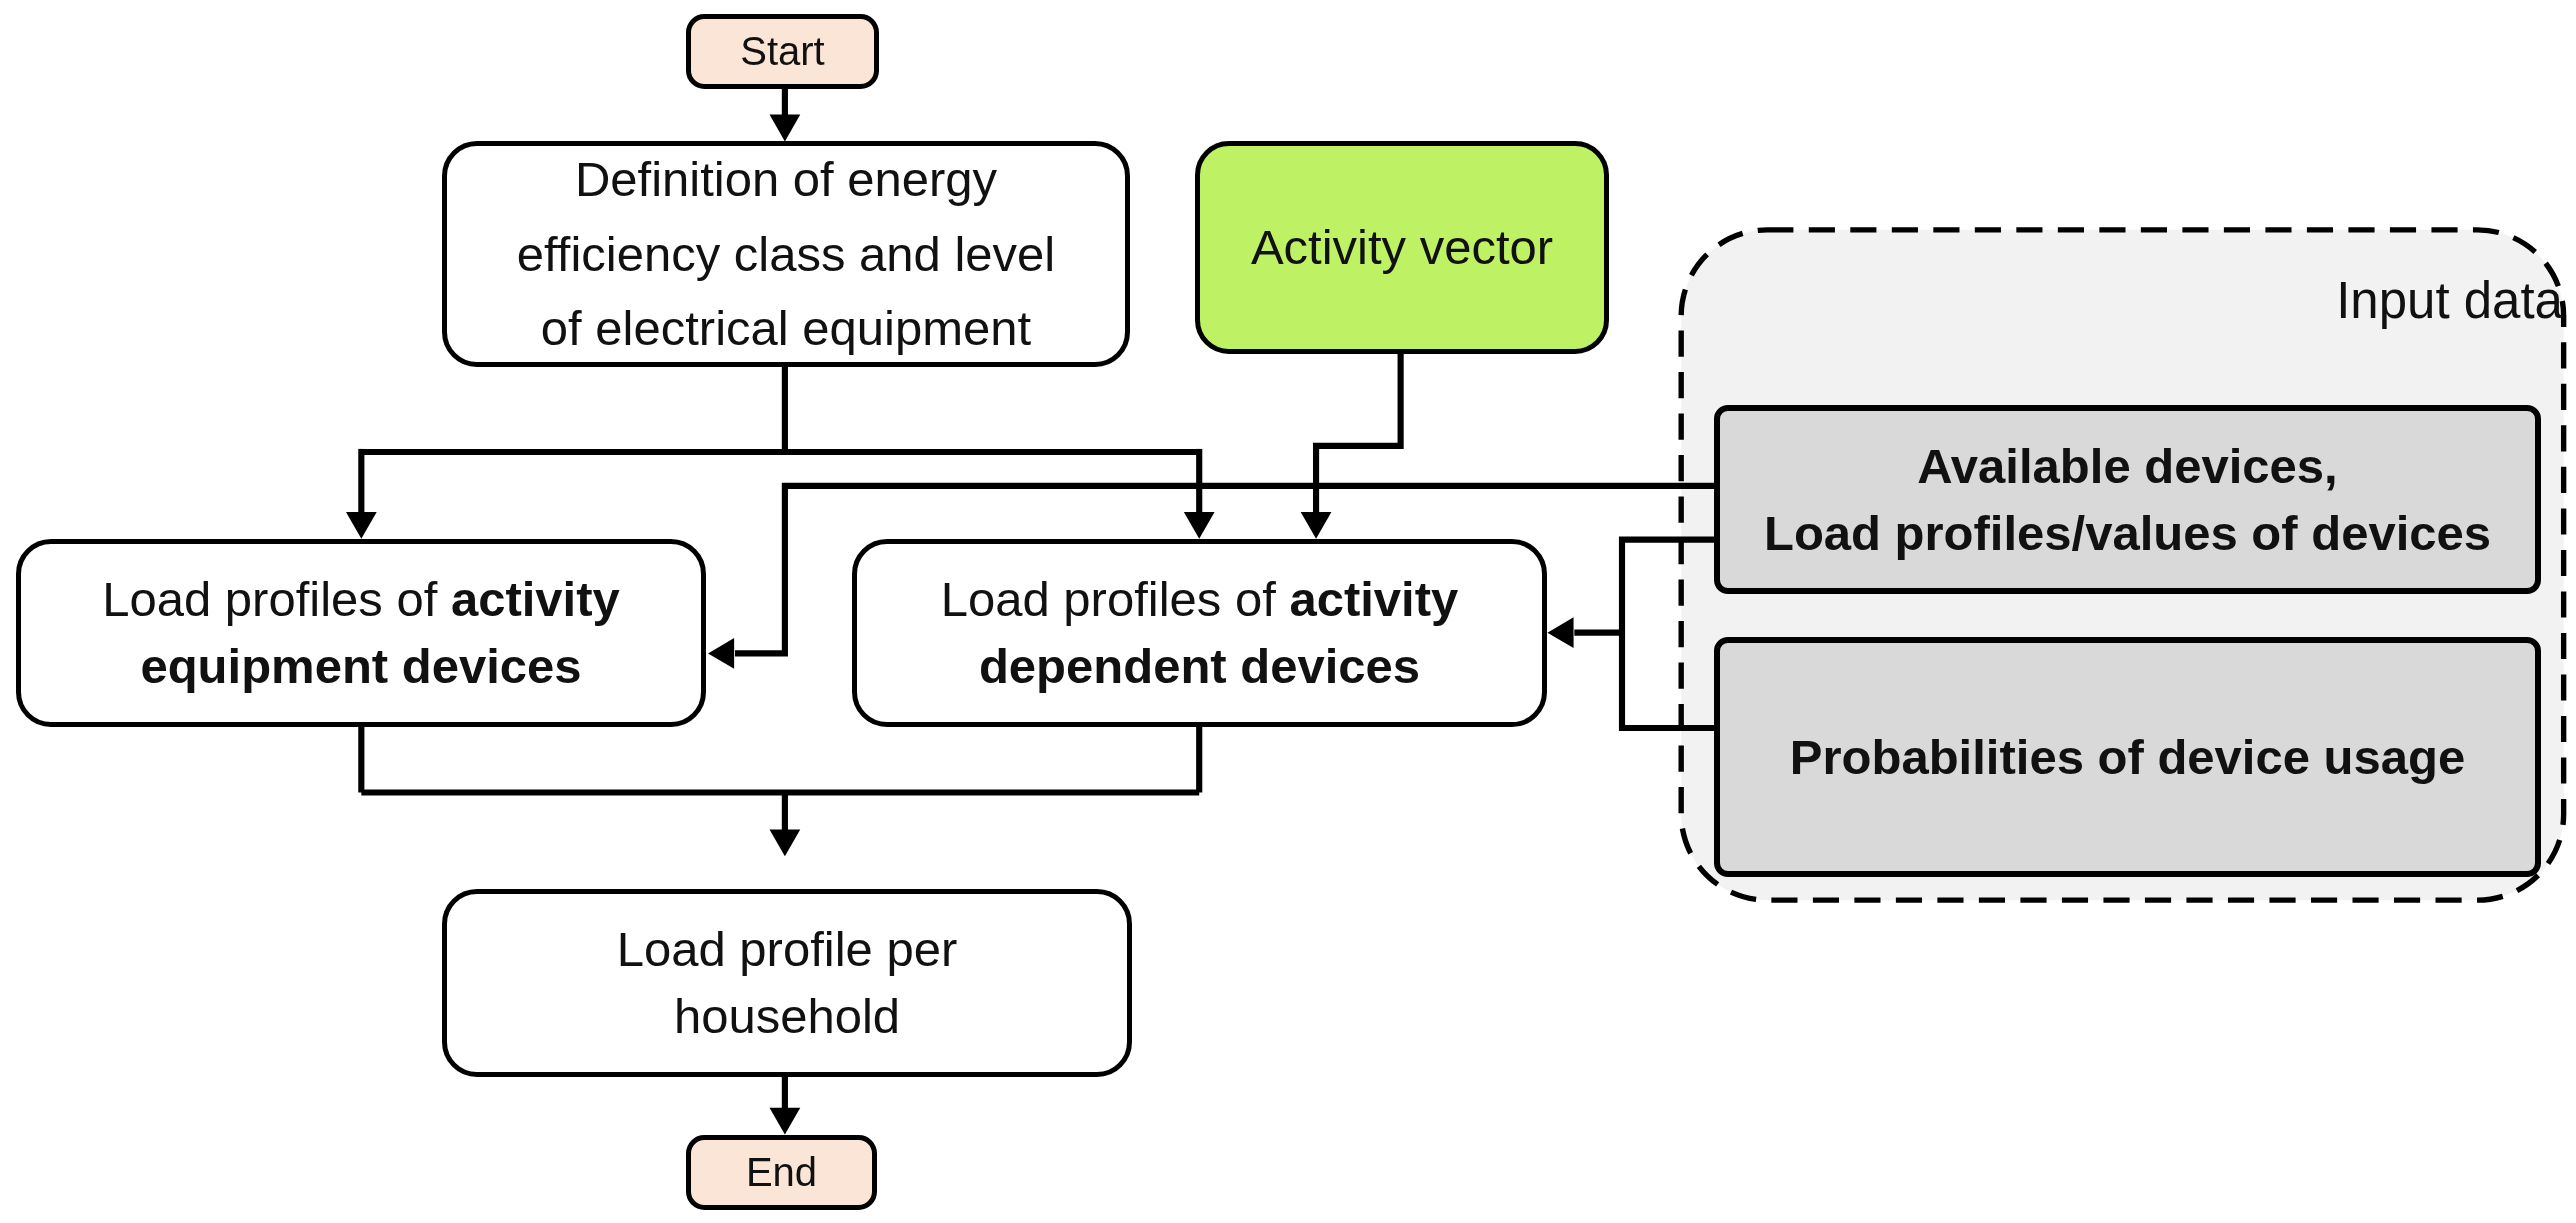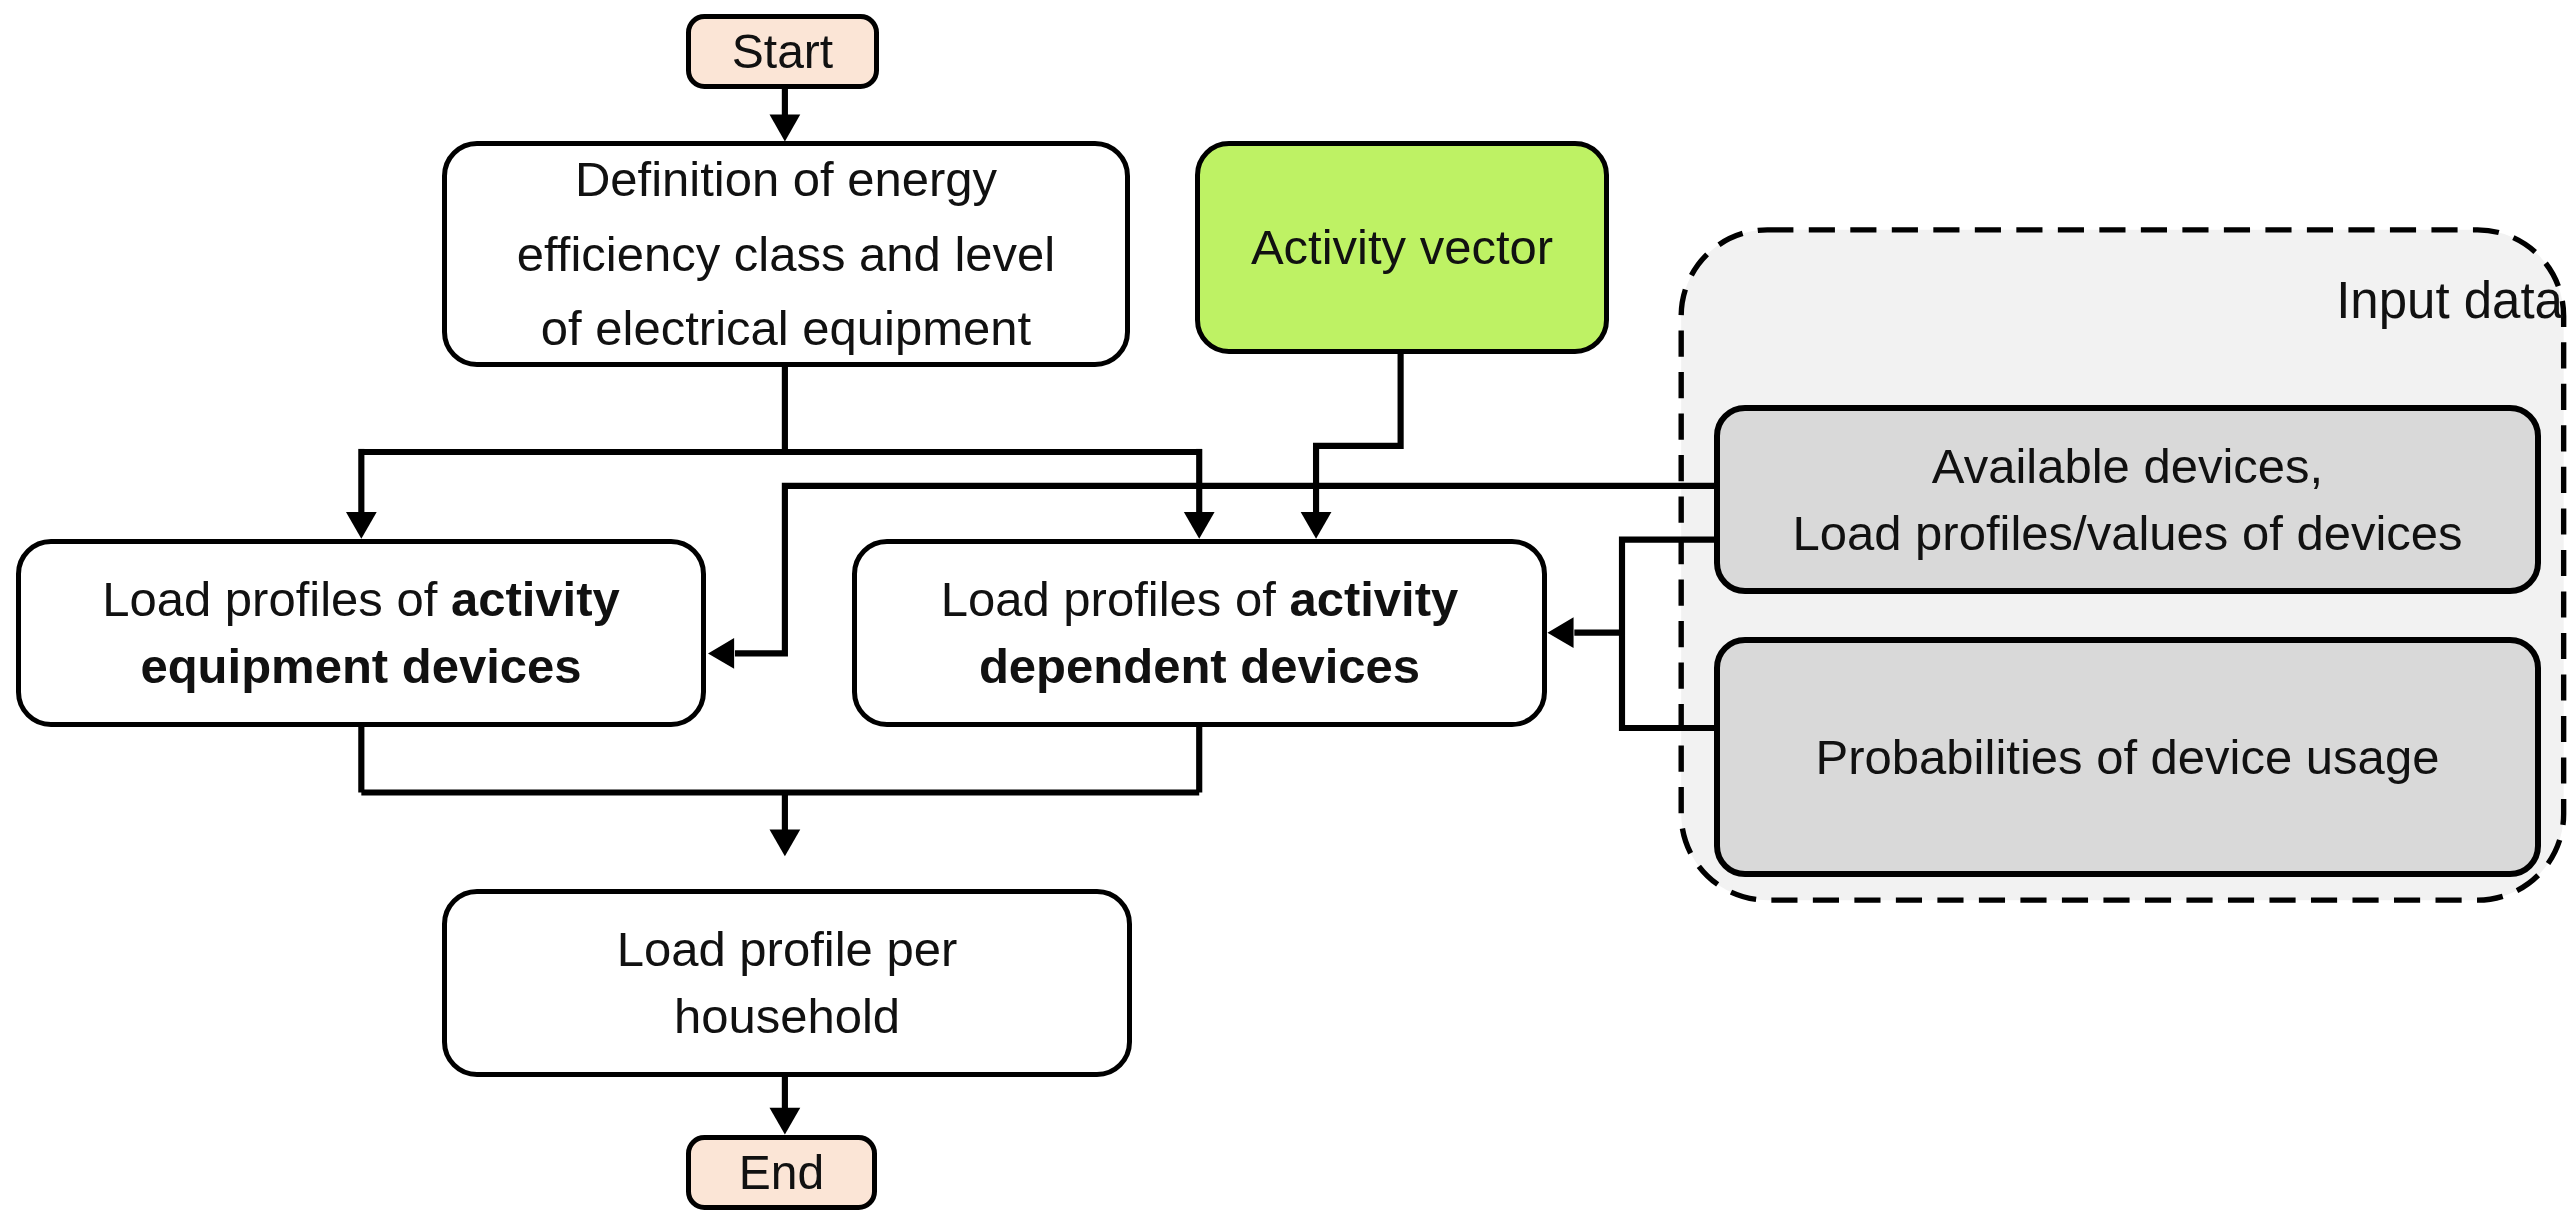--- a/index.html
+++ b/index.html
@@ -9,24 +9,24 @@
   }
   svg.wires{position:absolute;left:0;top:0;z-index:0;}
   svg.wires path{stroke:#000;stroke-width:8;fill:none;}
   svg.wires polygon{fill:#000;stroke:none;}
   .node{
     position:absolute;z-index:1;box-sizing:border-box;
     display:flex;flex-direction:column;align-items:center;justify-content:center;
     text-align:center;border:5.4px solid #000;background:#fff;
     font-size:49px;line-height:1.36;
   }
-  .terminator{border-radius:18.4px;font-size:48px;}
+  .terminator{border-radius:18.4px;font-size:40px;}
   .process{border-radius:35px;}
   .data{border-radius:34px;}
-  .input-box{border-radius:31px;border-width:6.1px;}
+  .input-box{border-radius:14px;border-width:6.1px;font-weight:bold;}
   .group-title{
     position:absolute;z-index:1;text-align:right;font-size:51px;
   }
   .b{font-weight:bold;}
 </style>
 </head>
 <body>
 
 <svg class="wires" width="2576" height="1223" viewBox="0 0 3351 1591">
   <rect x="2187" y="299" width="1148" height="872" rx="112" fill="#f2f2f2" stroke="#000" stroke-width="7" stroke-dasharray="34 20"></rect>

